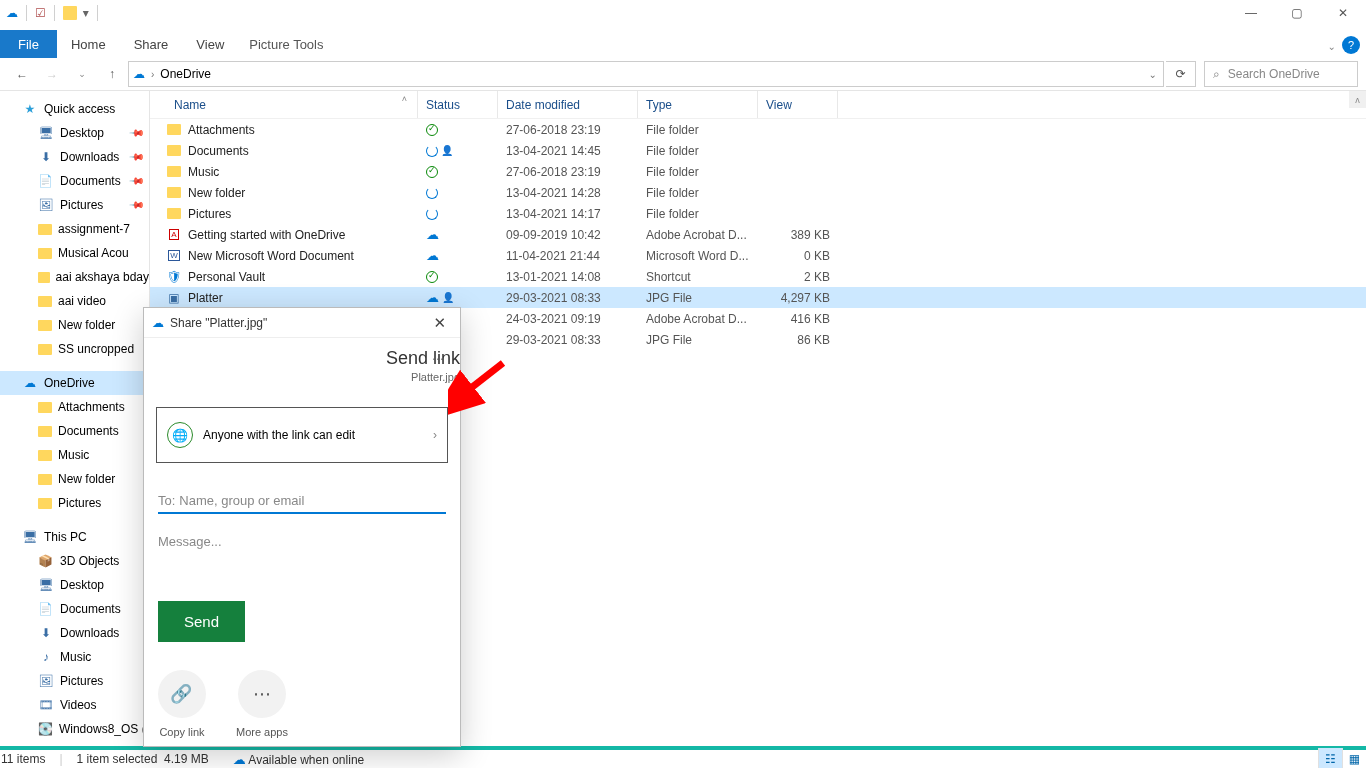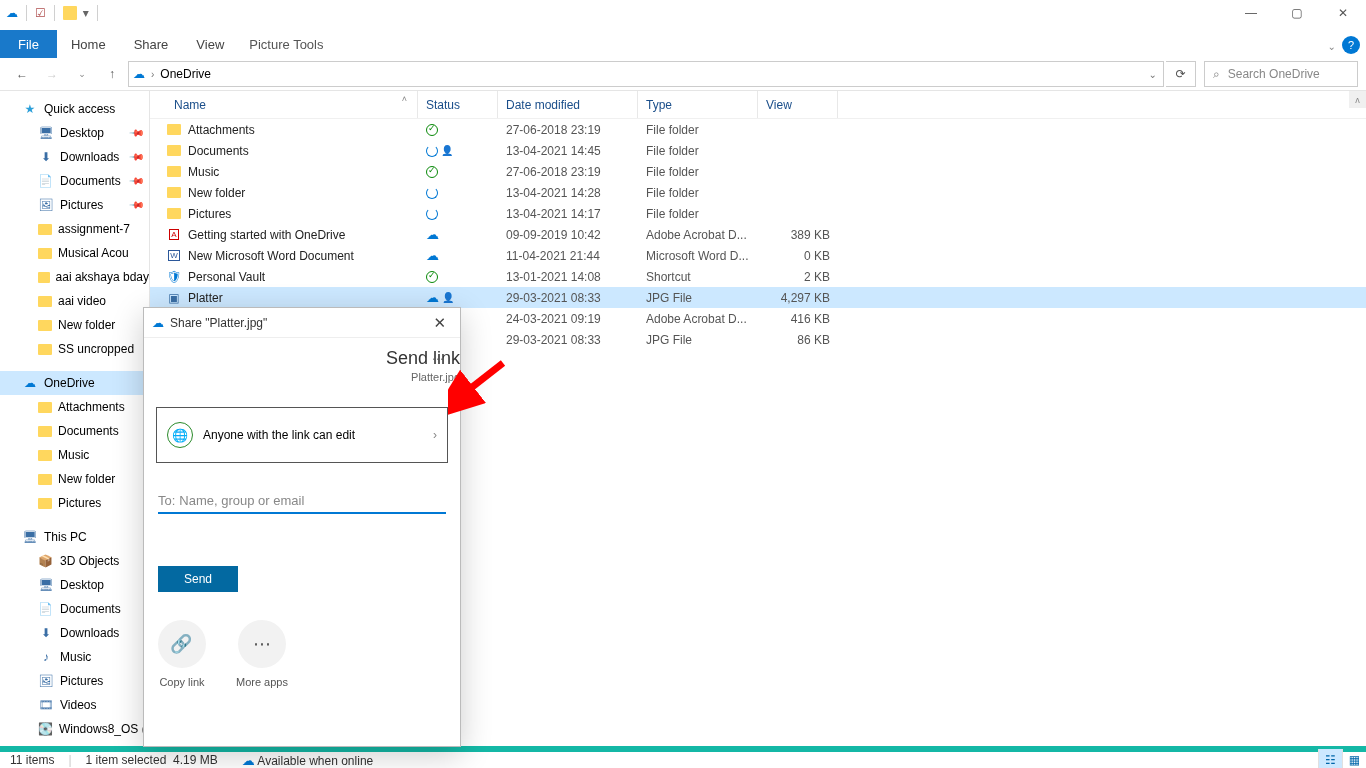--- a/index.html
+++ b/index.html
@@ -76,31 +76,31 @@
 .dlg-close{margin-left:auto;font-size:15px;color:#444;padding:2px 6px}
 .dlg-head2{text-align:right;padding:10px 0 2px;position:relative}
 .dlg-head2 .h{font-size:18px;color:#333}
 .dlg-head2 .sub{font-size:11px;color:#666;margin-top:2px}
 .dlg-more{position:absolute;right:14px;top:14px;color:#555;letter-spacing:2px}
 .perm-box{margin:22px 12px 0;border:1px solid #555;height:56px;display:flex;align-items:center;padding:0 10px;gap:10px}
 .perm-ico{width:26px;height:26px;border:1.5px solid #2a8a2a;border-radius:50%;display:flex;align-items:center;justify-content:center;color:#2a8a2a;font-size:13px}
 .perm-chev{margin-left:auto;color:#888;font-size:12px}
 .to-row{margin:30px 14px 0;border-bottom:2px solid #0078d4;padding-bottom:4px;display:flex;gap:4px;color:#888;font-size:13px}
 .msg-row{margin:20px 14px 0;color:#888;font-size:13px}
-.send-btn{margin:52px 14px 0;background:#0369a1;color:#fff;border:none;padding:6px 26px;font-size:12px}
+.send-btn{margin:52px 14px 0;background:#15803d;color:#fff;border:none;padding:12px 26px;font-size:15px}
 .dlg-actions{display:flex;gap:30px;margin:28px 14px 0}
 .act{display:flex;flex-direction:column;align-items:center;gap:8px}
 .act-circ{width:48px;height:48px;background:#f2f2f2;border-radius:50%;display:flex;align-items:center;justify-content:center;color:#555;font-size:18px}
 .act-lbl{font-size:11px;color:#555}
 
 
 .arrow{position:absolute;left:448px;top:355px;width:60px;height:60px;pointer-events:none}
 
 
-.statusbar{height:22px;border-top:6px solid #14b8a6;display:flex;align-items:center;font-size:12px;color:#333;padding-left:10px;gap:14px}
+.statusbar{height:22px;border-top:4px solid #14b8a6;display:flex;align-items:center;font-size:12px;color:#333;padding-left:1px;gap:14px}
 .statusbar .sep{color:#ccc}
 .view-btns{margin-left:auto;display:flex}
 .view-btns div{width:24px;height:22px;display:flex;align-items:center;justify-content:center;border-left:1px solid #e0e0e0;color:#0066aa}
 .view-btns div.on{background:#cce8ff}
 
 .sync-icon{display:inline-block;width:12px;height:12px;border:1.5px solid #0078d4;border-radius:50%;border-top-color:transparent;position:relative}
 .person-sm{color:#888;font-size:10px}
 .check-c{display:inline-block;width:12px;height:12px;border:1.5px solid #0a8a0a;border-radius:50%;position:relative}
 .check-c:after{content:"✓";position:absolute;left:1px;top:-2px;font-size:9px;color:#0a8a0a}
 .cloud-o{color:#0078d4;font-size:13px}
@@ -466,20 +466,21 @@
   </div>
   <div class="perm-box">
     <div class="perm-ico">🌐</div>
     <span>Anyone with the link can edit</span>
     <span class="perm-chev">›</span>
   </div>
   <div class="to-row">
     <span>To:</span>
     <span>Name, group or email</span>
   </div>
+  <div class="msg-row">Message...</div>
   <button class="send-btn">Send</button>
   <div class="dlg-actions">
     <div class="act">
       <div class="act-circ">
           <span>🔗</span>
         </div>
       <div class="act-lbl">Copy link</div>
     </div>
     <div class="act">
       <div class="act-circ">

